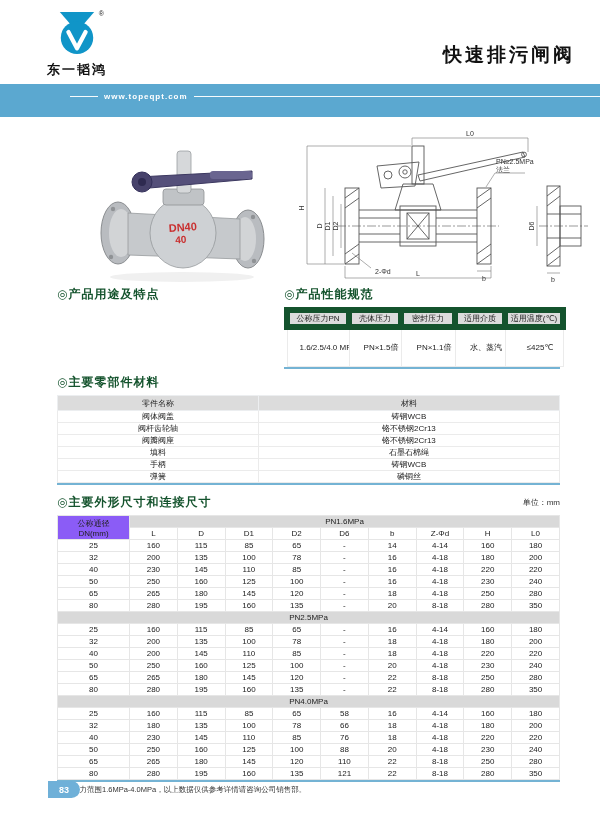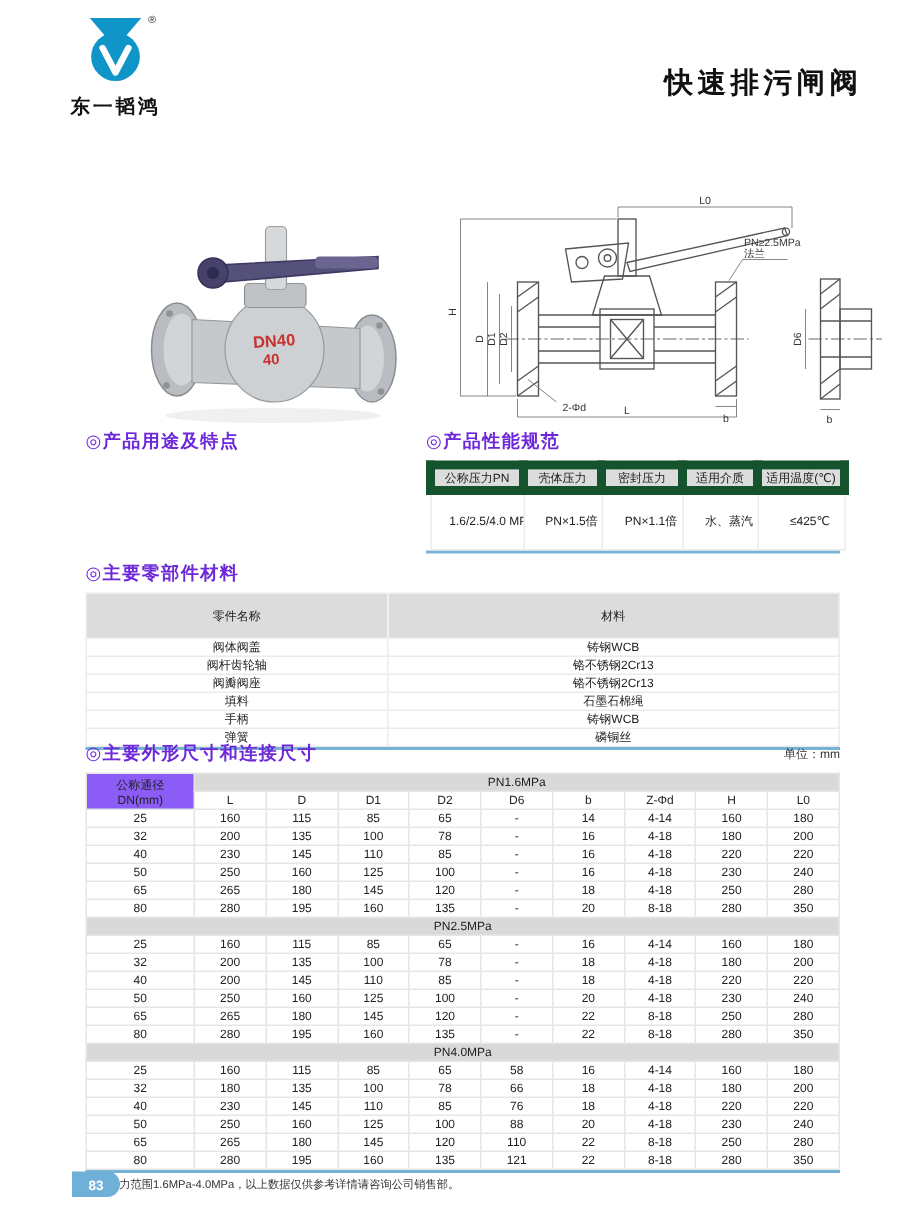--- a/index.html
+++ b/index.html
@@ -17,31 +17,31 @@
   
   .blue-bar { position:absolute; left:0; top:84px; width:600px; height:33px; background:#5ba8d0; }
   .bar-line-row { position:absolute; left:70px; right:0; top:8px; display:flex; align-items:center; }
   .bar-dash { width:28px; height:1px; background:rgba(255,255,255,.95); }
   .bar-site { color:#fff; font-size:8px; font-weight:bold; letter-spacing:1px; padding:0 6px; }
   .bar-rule { flex:1; height:1px; background:rgba(255,255,255,.95); }
   
   .photo { position:absolute; left:80px; top:133px; }
   .drawing { position:absolute; left:285px; top:126px; }
   
-  .sec-heading { font-size:12px; font-weight:bold; color:#6d28d9; letter-spacing:1px; }
+  .sec-heading { font-size:12px; font-weight:bold; color:#14532d; letter-spacing:1px; }
   .features { position:absolute; left:57px; top:286px; width:224px; }
   .features p { font-size:8.5px; line-height:1.55; color:#333; text-indent:2em; margin-top:3px; text-align:justify; }
   .performance { position:absolute; left:284px; top:286px; width:276px; }
   table { border-collapse:collapse; table-layout:fixed; width:100%; }
   th,td { text-align:center; font-weight:normal; overflow:hidden; white-space:nowrap; }
   .tbl-wrap { border-bottom:2px solid #74b3d4; margin-top:4px; }
   .perf-table th { background:#dcdcdc; font-size:8px; height:14px; border:6px solid #14532d; }
   .perf-table td { font-size:8px; height:39px; border:1px solid #ebebeb;padding-left:12px; }
   .materials { position:absolute; left:57px; top:374px; width:503px; }
-  .mat-table th { background:#dcdcdc; font-size:8px; height:30px; border:1px solid #eceef0; }
+  .mat-table th { background:#dcdcdc; font-size:8px; height:15px; border:1px solid #eceef0; }
   .mat-table td { font-size:8px; height:12px; border:1px solid #ebebeb; }
   .dimensions { position:absolute; left:57px; top:494px; width:503px; }
   .dim-head-row { position:relative; }
   .unit-label { position:absolute; right:0; top:3px; font-size:8px; color:#333; font-weight:normal; letter-spacing:0; }
   .dim-table th, .dim-table td { font-size:8px; border:1px solid #e6e6e6; padding:1px 0; height:11.4px; }
   .dim-table .hdr1 th { background:#d9d9d9; }
   .dim-table .hdr2 th { background:#fff; }
   .dim-table .band td { background:#d9d9d9;margin-left:24px; }
   .note { margin-top:3px; font-size:7.5px; color:#333; }
   
@@ -61,20 +61,27 @@
       <svg width="42" height="46" viewBox="0 0 44 48">
         <polygon points="4,2 40,2 28,16 16,16" fill="#1095c8"></polygon>
         <circle cx="22" cy="29" r="17" fill="#1095c8"></circle>
         <path d="M13,23 L22,40 L31,23" stroke="#fff" stroke-width="4.5" fill="none" stroke-linecap="round" stroke-linejoin="round"></path>
       </svg>
       <div class="brand">东一韬鸿</div>
     </div>
     <div class="page-title">快速排污闸阀</div>
   </div>
 
+  <div class="blue-bar">
+    <div class="bar-line-row">
+      <span class="bar-dash"></span>
+      <span class="bar-site">www.topeqpt.com</span>
+      <span class="bar-rule"></span>
+    </div>
+  </div>
 
   <svg class="photo" width="205" height="152" viewBox="0 0 205 152">
     <ellipse cx="102" cy="144" rx="72" ry="5" fill="#f0f0f0"></ellipse>
 
     <ellipse cx="38" cy="100" rx="17" ry="31" fill="#b9bcc0" stroke="#8a8d90" stroke-width="1"></ellipse>
     <ellipse cx="41" cy="100" rx="12" ry="24" fill="#d2d4d6"></ellipse>
     <circle cx="33" cy="76" r="2.2" fill="#8f9295"></circle>
       <circle cx="31" cy="124" r="2.2" fill="#8f9295"></circle>
 
     <ellipse cx="168" cy="106" rx="16" ry="29" fill="#b9bcc0" stroke="#8a8d90" stroke-width="1"></ellipse>

